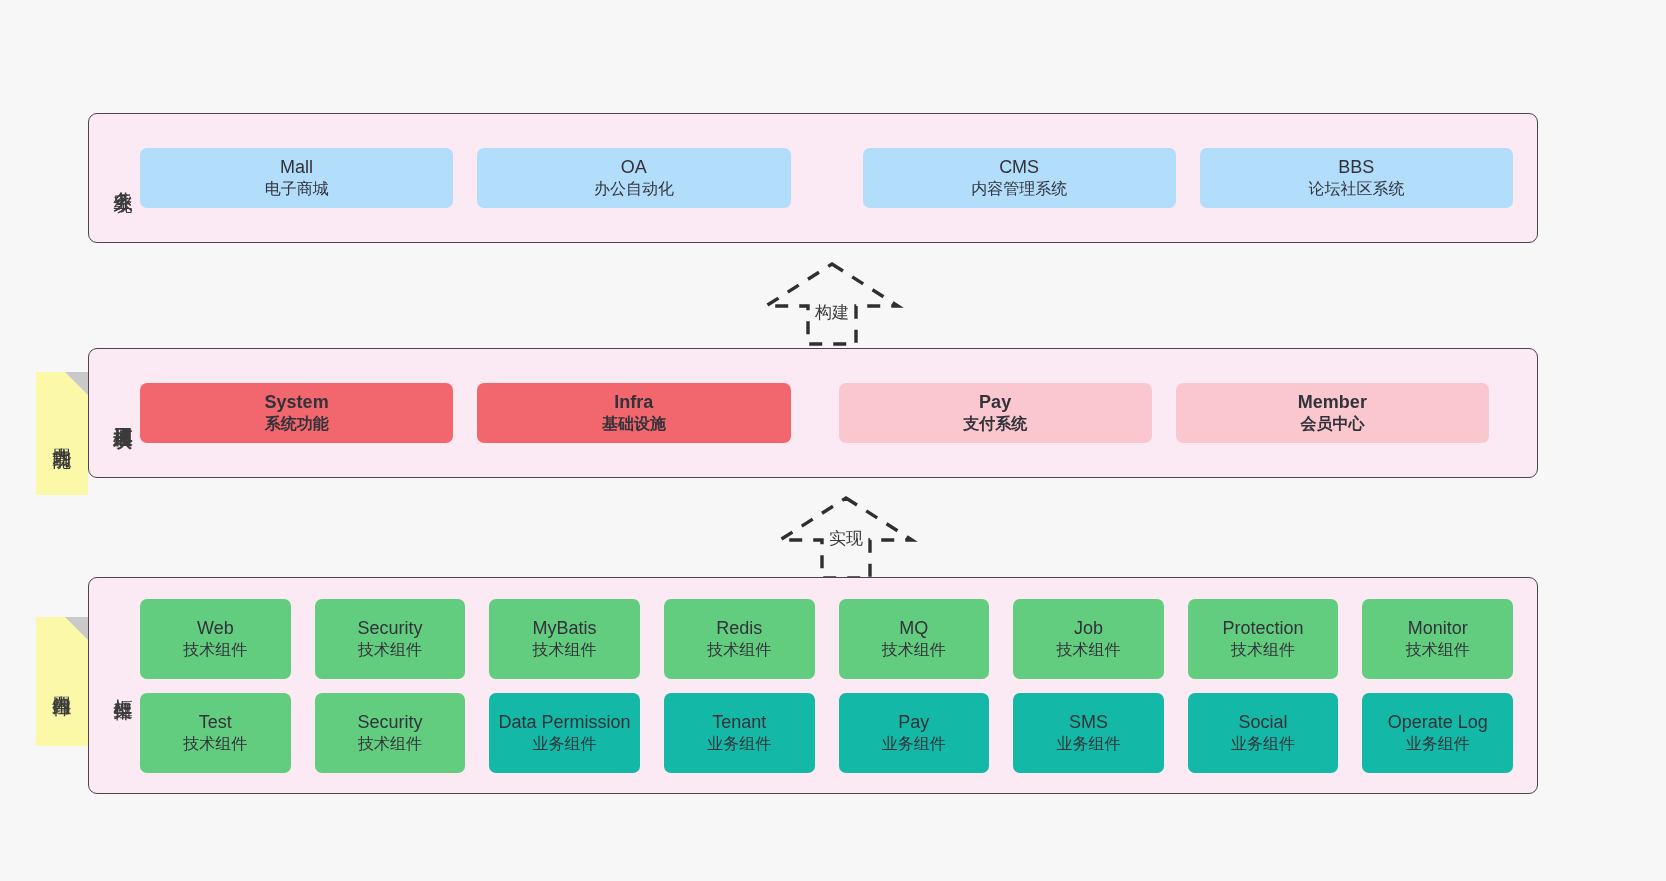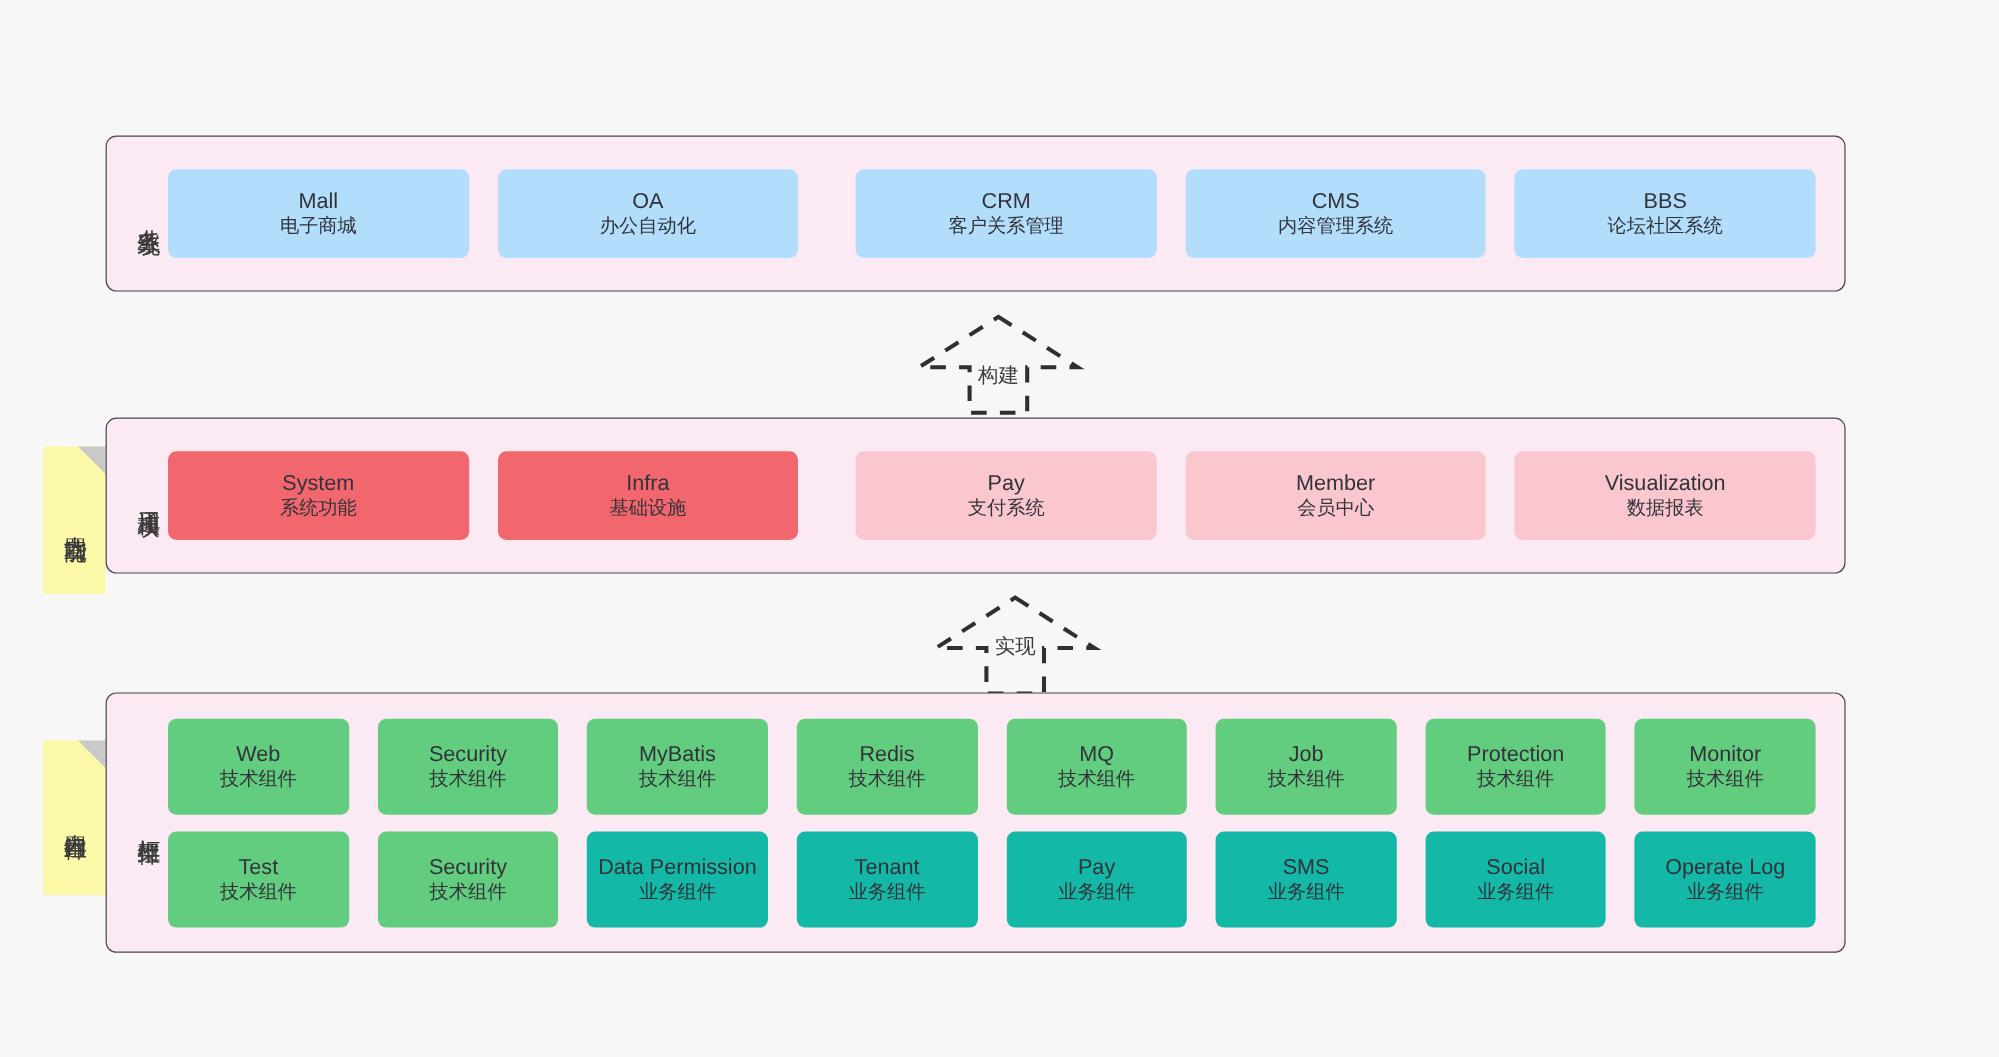--- a/index.html
+++ b/index.html
@@ -90,25 +90,25 @@
 
   
   .c-blue        { background: #b2ddfb; }
   .c-red         { background: #f2676e; }
   .c-pink        { background: #fbc7cf; }
   .c-green       { background: #63cd7f; }
   .c-green-light { background: #14b8a6; }
 
   
   #band-business  { left: 88px;  top: 113px; width: 1450px; height: 130px; }
-  #band-common    { left: 88px;  top: 348px; width: 1450px; height: 130px; }
+  #band-common    { left: 88px;  top: 348px; width: 1450px; height: 130px; font-weight: bold; }
   #band-framework { left: 88px;  top: 577px; width: 1450px; height: 217px; }
 
   #band-business  .card,
-  #band-common    .card { height: 74px; }
+  #band-common    .card { height: 60px; }
   #band-framework .card { height: 80px; }
 
   
   .note {
     position: absolute;
     background: #fbf8a8;
     box-sizing: border-box;
     display: flex;
     align-items: center;
     justify-content: center;
@@ -162,24 +162,20 @@
         <span class="t1">Mall</span>
         <span class="t2">电子商城</span>
       </div>
       <div class="spacer"></div>
       <div class="card c-blue">
         <span class="t1">OA</span>
         <span class="t2">办公自动化</span>
       </div>
       <div class="spacer"></div>
       <div class="spacer"></div>
-      <div class="card c-blue">
-        <span class="t1">CRM</span>
-        <span class="t2">客户关系管理</span>
-      </div>
       <div class="spacer"></div>
       <div class="card c-blue">
         <span class="t1">CMS</span>
         <span class="t2">内容管理系统</span>
       </div>
       <div class="spacer"></div>
       <div class="card c-blue">
         <span class="t1">BBS</span>
         <span class="t2">论坛社区系统</span>
       </div>
@@ -216,24 +212,20 @@
       <div class="card c-pink">
         <span class="t1">Pay</span>
         <span class="t2">支付系统</span>
       </div>
       <div class="spacer"></div>
       <div class="card c-pink">
         <span class="t1">Member</span>
         <span class="t2">会员中心</span>
       </div>
       <div class="spacer"></div>
-      <div class="card c-pink">
-        <span class="t1">Visualization</span>
-        <span class="t2">数据报表</span>
-      </div>
       <div class="spacer"></div>
     </div>
   </div>
 
   <div class="uml-arrow" id="arrow-impl">
     <svg width="160" height="90" viewBox="0 0 160 90">
       <path d="M 80 6 L 146 48 L 104 48 L 104 86 L 56 86 L 56 48 L 14 48 Z" fill="none" stroke="#2f2f2f" stroke-width="3.4" stroke-dasharray="13 11" stroke-linejoin="miter"></path>
     </svg>
     <span class="arrow-label">实现</span>
   </div>

